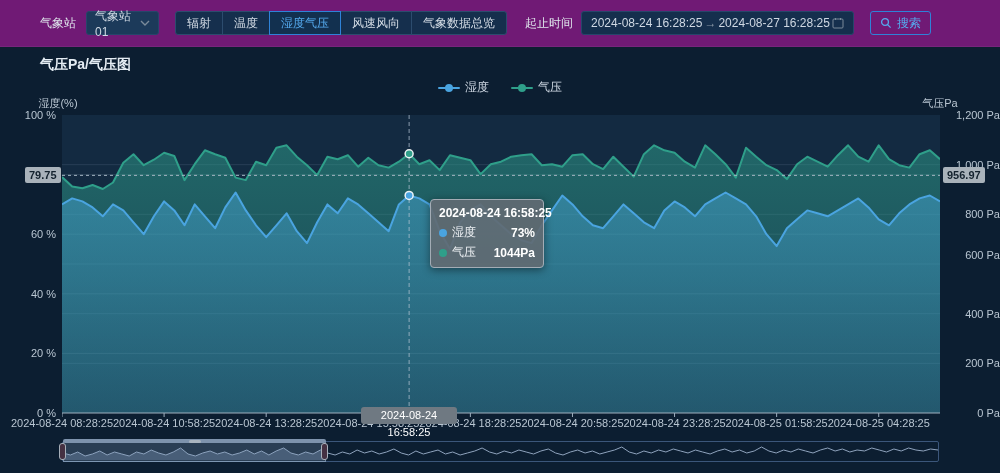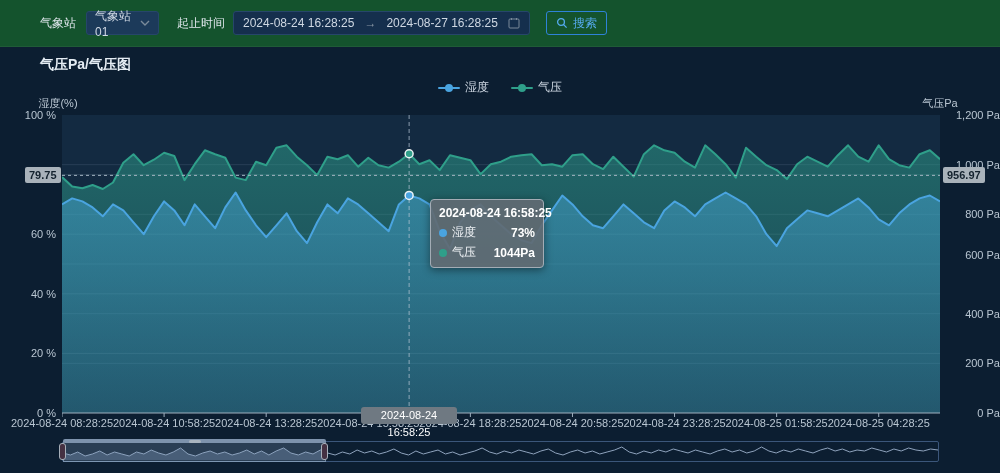--- a/index.html
+++ b/index.html
@@ -5,42 +5,42 @@
   html,body{margin:0;padding:0;}
   body{
     width:1000px;height:473px;position:relative;overflow:hidden;
     background:#0c1e31;
     font-family:"Liberation Sans","DejaVu Sans",sans-serif;
     color:#d3dce5;font-size:12px;
   }
   
   .topbar{
     position:absolute;left:0;top:0;width:1000px;height:47px;
-    background:#14532d;border-bottom:1px solid rgba(255,255,255,0.05);
+    background:#701a75;border-bottom:1px solid rgba(255,255,255,0.05);
     display:flex;align-items:center;padding-left:40px;box-sizing:border-box;
   }
   .lbl{color:#dfe6ec;white-space:nowrap;}
   .select{
     margin-left:10px;width:73px;height:24px;background:#1c3a5a;border:1px solid #26466a;
     border-radius:3px;display:flex;align-items:center;justify-content:space-between;
     padding:0 8px;box-sizing:border-box;color:#cfd8e3;cursor:pointer;
   }
   .tabs{display:flex;margin-left:16px;}
   .tab{
     height:24px;line-height:22px;padding:0 11px;background:#152f4d;
     border:1px solid #2c4c6e;margin-left:-1px;color:#d5dde6;cursor:pointer;box-sizing:border-box;
     white-space:nowrap;position:relative;
   }
   .tab:first-child{border-radius:3px 0 0 3px;margin-left:0;}
   .tab:last-child{border-radius:0 3px 3px 0;}
   .tab.active{border-color:#2f82d8;color:#55aaee;z-index:2;background:#12304f;}
   .range-lbl{margin-left:18px;}
   .daterange{
     margin-left:8px;height:24px;background:#152f4d;border:1px solid #26466a;border-radius:3px;
-    display:flex;align-items:center;padding:0 9px;box-sizing:border-box;color:#cfd8e3;gap:10px;cursor:pointer;
+    display:flex;align-items:center;padding:0 9px;box-sizing:border-box;color:#cfd8e3;gap:2px;cursor:pointer;
   }
   .daterange .arrow{color:#8a97a5;}
   .search-btn{
     margin-left:16px;height:24px;background:transparent;border:1px solid #2f82d8;border-radius:3px;
     color:#55aaee;display:flex;align-items:center;gap:5px;padding:0 9px;cursor:pointer;font-size:12px;
   }
   
   .chart-title{position:absolute;left:40px;top:56px;font-size:14px;font-weight:700;color:#e4ecf3;}
   .legend{position:absolute;left:0;top:79px;width:1000px;display:flex;justify-content:center;gap:22px;}
   .legend-item{display:flex;align-items:center;gap:5px;color:#cfd8e3;cursor:pointer;}
@@ -95,20 +95,27 @@
 
 <div class="topbar">
   <span class="lbl">气象站</span>
   <div class="select">
     <span>气象站01</span>
     <span>
       <svg width="10" height="6" viewBox="0 0 10 6">
           <polyline points="1,1 5,5 9,1" fill="none" stroke="#7a8a9a" stroke-width="1.4"></polyline>
         </svg>
     </span>
+  </div>
+  <div class="tabs">
+    <div class="tab">辐射</div>
+    <div class="tab">温度</div>
+    <div class="tab active">湿度气压</div>
+    <div class="tab">风速风向</div>
+    <div class="tab">气象数据总览</div>
   </div>
   <span class="lbl range-lbl">起止时间</span>
   <div class="daterange">
     <span>2024-08-24 16:28:25</span>
     <span class="arrow">→</span>
     <span>2024-08-27 16:28:25</span>
     <span>
       <svg width="12" height="12" viewBox="0 0 12 12">
           <rect x="1" y="2" width="10" height="9" rx="1" fill="none" stroke="#7a8a9a" stroke-width="1"></rect>
           <line x1="3.5" y1="1" x2="3.5" y2="3" stroke="#7a8a9a"></line>

